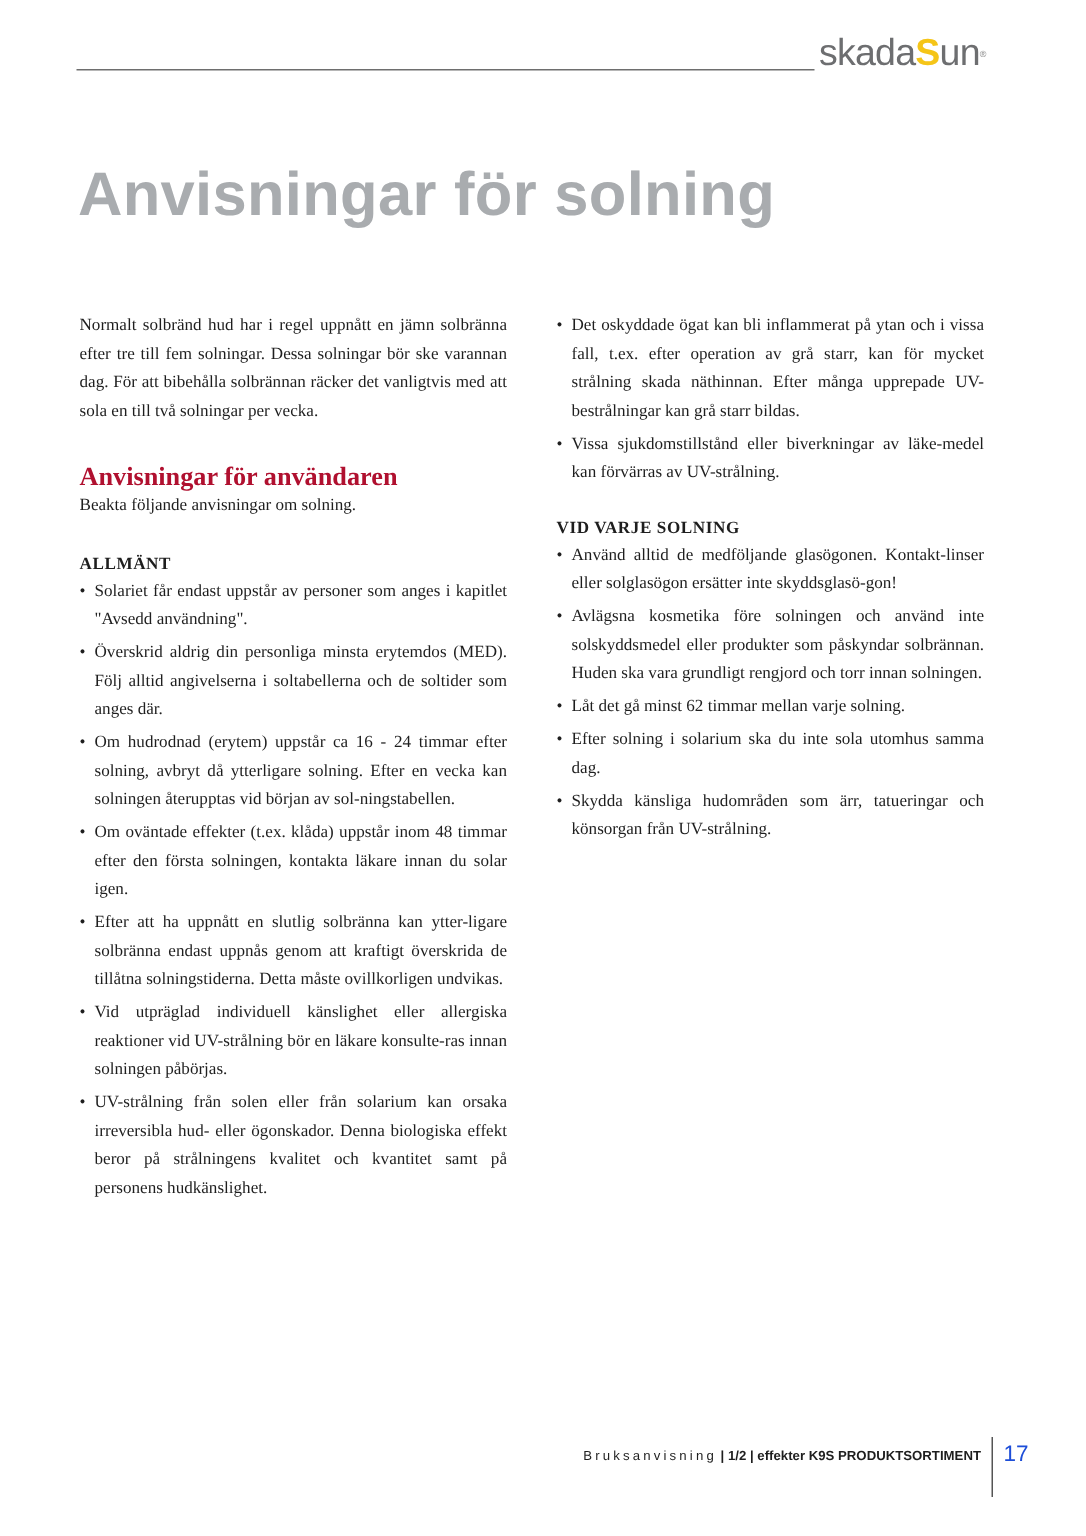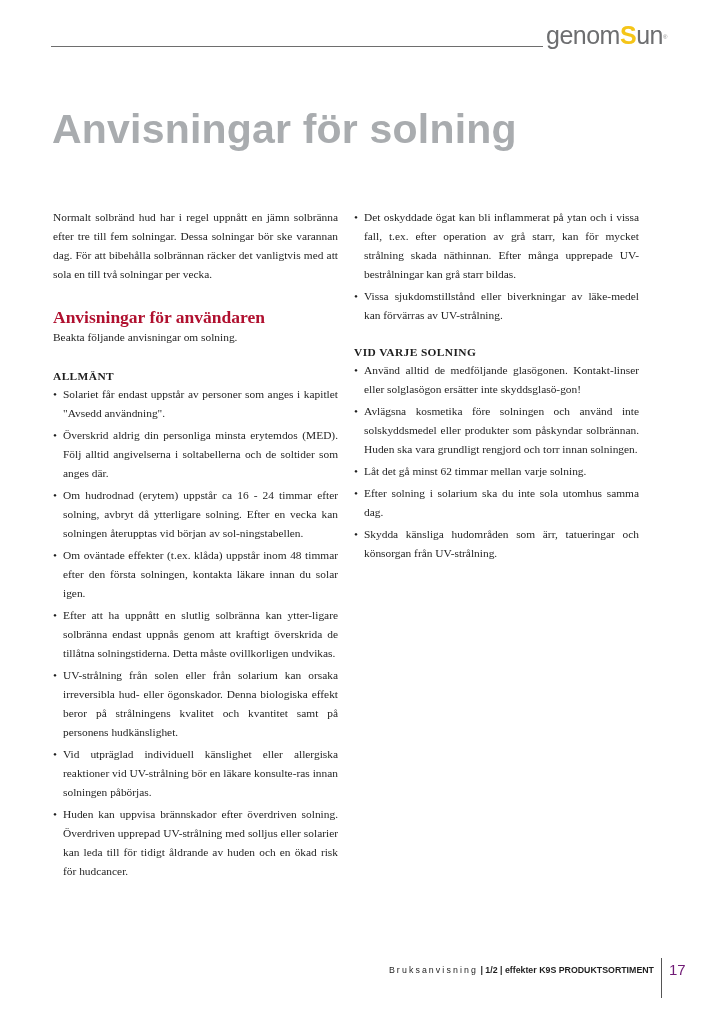--- a/index.html
+++ b/index.html
@@ -7,58 +7,57 @@
       font-family: "Liberation Sans", sans-serif; color: #1e1e1e; }
     .header-line { position: absolute; left: 51px; top: 46px; width: 492px; height: 1px; background: #6e6e6e; }
     .logo { position: absolute; left: 546px; top: 20px; font-family: "Liberation Sans", sans-serif;
       font-size: 25px; color: #6d6e70; letter-spacing: -0.5px; line-height: 30px; }
     .logo .s { color: #f5c518; font-weight: bold; }
     .logo .reg { font-size: 6px; vertical-align: top; position: relative; top: 2px; color: #8a8a8a; }
     .page-title { position: absolute; left: 52px; top: 104px; margin: 0; font-size: 41px; font-weight: bold;
       color: #a9acaf; letter-spacing: 0.2px; line-height: 50px; text-align: center; }
     .col { position: absolute; top: 208px; width: 285px; font-size: 11.4px; line-height: 19px; font-family: Liberation Serif, serif; }
     .col.left { left: 53px; }
-    .col.right { left: 354px; }
+    .col.right { left: 371px; }
     p { margin: 0; text-align: justify; }
     .intro { margin-bottom: 22px; }
     .section-heading { margin: 0; font-size: 17.5px; font-weight: bold; color: #b0102f; line-height: 22px; }
     .section-sub { margin: 0 0 21px 0; }
     .subhead { margin: 0; font-weight: bold; font-size: 11.4px; letter-spacing: 0.4px; line-height: 17px; }
     ul { list-style: none; margin: 0; padding: 0; }
     li { position: relative; padding-left: 10px; text-align: justify; margin-bottom: 3px; }
     li::before { content: "•"; position: absolute; left: 0; top: 0; }
     .right-sub { margin-top: 19px; }
     .footer { position: absolute; top: 964px; right: 70px; font-size: 8.8px; color: #1e1e1e; line-height: 12px; white-space: nowrap; }
     .footer .doc { letter-spacing: 2.1px; padding-left: 28px; }
     .footer .b { font-weight: bold; }
     .footer-rule { position: absolute; left: 661px; top: 958px; width: 1px; height: 40px; background: #555; }
-    .page-number { position: absolute; left: 669px; top: 960px; font-size: 15px; color: #701a75; line-height: 20px; }
+    .page-number { position: absolute; left: 669px; top: 960px; font-size: 15px; color: #1d4ed8; line-height: 20px; }
   </style>
 </head>
 <body>
 
 <div class="header-line"></div>
-<div class="logo"><span>genom</span><span class="s">S</span><span>un</span><span class="reg">®</span></div>
+<div class="logo"><span>skada</span><span class="s">S</span><span>un</span><span class="reg">®</span></div>
 
 <h1 class="page-title">Anvisningar för solning</h1>
 
 <div class="col left">
   <p class="intro">Normalt solbränd hud har i regel uppnått en jämn solbränna efter tre till fem solningar. Dessa solningar bör ske varannan dag. För att bibehålla solbrännan räcker det vanligtvis med att sola en till två solningar per vecka.</p>
   <h2 class="section-heading">Anvisningar för användaren</h2>
   <p class="section-sub">Beakta följande anvisningar om solning.</p>
   <h3 class="subhead">ALLMÄNT</h3>
   <ul>
     <li>Solariet får endast uppstår av personer som anges i kapitlet "Avsedd användning".</li>
     <li>Överskrid aldrig din personliga minsta erytemdos (MED). Följ alltid angivelserna i soltabellerna och de soltider som anges där.</li>
     <li>Om hudrodnad (erytem) uppstår ca 16 - 24 timmar efter solning, avbryt då ytterligare solning. Efter en vecka kan solningen återupptas vid början av sol-ningstabellen.</li>
     <li>Om oväntade effekter (t.ex. klåda) uppstår inom 48 timmar efter den första solningen, kontakta läkare innan du solar igen.</li>
     <li>Efter att ha uppnått en slutlig solbränna kan ytter-ligare solbränna endast uppnås genom att kraftigt överskrida de tillåtna solningstiderna. Detta måste ovillkorligen undvikas.</li>
+    <li>Vid utpräglad individuell känslighet eller allergiska reaktioner vid UV-strålning bör en läkare konsulte-ras innan solningen påbörjas.</li>
     <li>UV-strålning från solen eller från solarium kan orsaka irreversibla hud- eller ögonskador. Denna biologiska effekt beror på strålningens kvalitet och kvantitet samt på personens hudkänslighet.</li>
-    <li>Vid utpräglad individuell känslighet eller allergiska reaktioner vid UV-strålning bör en läkare konsulte-ras innan solningen påbörjas.</li>
-    <li>Huden kan uppvisa brännskador efter överdriven solning. Överdriven upprepad UV-strålning med solljus eller solarier kan leda till för tidigt åldrande av huden och en ökad risk för hudcancer.</li>
   </ul>
 </div>
 
 <div class="col right">
   <ul>
     <li>Det oskyddade ögat kan bli inflammerat på ytan och i vissa fall, t.ex. efter operation av grå starr, kan för mycket strålning skada näthinnan. Efter många upprepade UV-bestrålningar kan grå starr bildas.</li>
     <li>Vissa sjukdomstillstånd eller biverkningar av läke-medel kan förvärras av UV-strålning.</li>
   </ul>
   <h3 class="subhead right-sub">VID VARJE SOLNING</h3>
   <ul>

